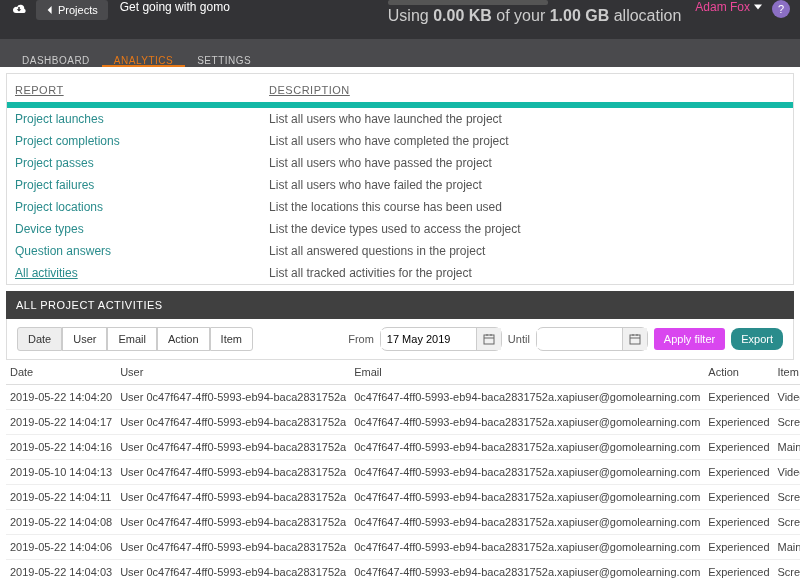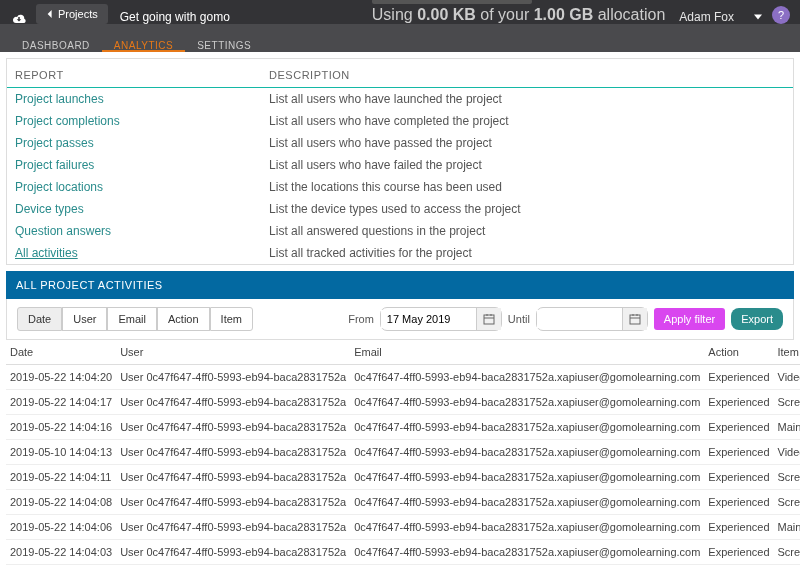--- a/index.html
+++ b/index.html
@@ -1,37 +1,37 @@
 <!DOCTYPE html>
 <html><head>
 <meta charset="utf-8">
 <style>
 * { box-sizing: border-box; margin: 0; padding: 0; }
 body { font-family: -apple-system, BlinkMacSystemFont, "Segoe UI", Arial, sans-serif; font-size: 12px; color: #333; background: #fff; width: 800px; }
-.topbar { background: #333336; color: #fff; display: flex; align-items: flex-end; height: 24px; padding: 0 10px; }
+.topbar { background: #333336; color: #fff; display: flex; align-items: flex-start; height: 39px; padding: 0 10px; }
 .topbar .cloud { margin-right: 8px; }
 .projects-btn { background: #4a4a4d; border: none; color: #fff; padding: 4px 10px; border-radius: 3px; font-size: 11px; display: flex; align-items: center; gap: 4px; cursor: pointer; }
 .proj-title { margin-left: 12px; font-size: 12px; }
 .topbar .spacer { flex: 1; }
 .allocation { font-size: 16px; color: #ccc; text-align: right; margin-right: 14px; }
 .alloc-bar { width: 160px; height: 5px; background: #555; border-radius: 2px; margin-bottom: 2px; }
-.user-btn { font-size: 12px; color: #e5e5e5; display: flex; align-items: center; gap: 20px; cursor: pointer; margin-top: 28px; }
+.user-btn { font-size: 12px; color: #ec4899; display: flex; align-items: center; gap: 4px; cursor: pointer; }
 .help { width: 18px; height: 18px; border-radius: 50%; background: #8b6fc4; color: #fff; display: flex; align-items: center; justify-content: center; font-size: 11px; margin-left: 10px; cursor: pointer; }
 .tabbar { background: #4a4a4d; display: flex; padding-left: 10px; height: 28px; align-items: stretch; }
 .tab { color: #ccc; padding: 16px 12px; font-size: 10px; letter-spacing: 0.5px; cursor: pointer; }
 .tab.active { color: #e67817; border-bottom: 2px solid #e67817; padding-bottom: 5px; }
 .panel { border: 1px solid #ddd; margin: 6px; }
-.panel-header { display: flex; padding: 10px 8px 6px; border-bottom: 1px solid #14b8a6; font-size: 11px; color: #666; letter-spacing: 0.5px; }
+.panel-header { display: flex; padding: 10px 8px 6px; border-bottom: 6px solid #14b8a6; font-size: 11px; color: #666; letter-spacing: 0.5px; text-decoration: underline; }
 .panel-header .col-r { width: 33%; }
 .panel-header .col-d { flex: 1; }
 .report-row { display: flex; padding: 4px 8px; font-size: 12px; }
 .report-row .r { width: 33%; color: #2a8c8c; cursor: pointer; }
 .report-row.active .r { text-decoration: underline; color: #2a8c8c; }
 .report-row .d { flex: 1; color: #555; }
-.section-title { background: #0369a1; color: #fff; padding: 8px 10px; font-size: 11px; letter-spacing: 0.5px; margin: 6px 6px 0; }
+.section-title { background: #404040; color: #fff; padding: 8px 10px; font-size: 11px; letter-spacing: 0.5px; margin: 6px 6px 0; }
 .filters { display: flex; align-items: center; padding: 8px 10px; gap: 6px; border: 1px solid #ddd; border-top: none; margin: 0 6px; flex-wrap: nowrap; }
 .filter-tabs { display: flex; }
 .ftab { border: 1px solid #ccc; padding: 5px 10px; font-size: 11px; cursor: pointer; background: #fff; }
 .ftab:first-child { border-radius: 3px 0 0 3px; }
 .ftab:last-child { border-radius: 0 3px 3px 0; }
 .ftab.active { background: #eee; }
 .filters .spacer { flex: 1; }
 .lbl { font-size: 11px; color: #555; }
 .date-wrap { display: flex; align-items: center; border: 1px solid #ccc; border-radius: 7px; height: 24px; }
 .date-input { border: none; padding: 3px 6px; font-size: 11px; width: 95px; outline: none; }

